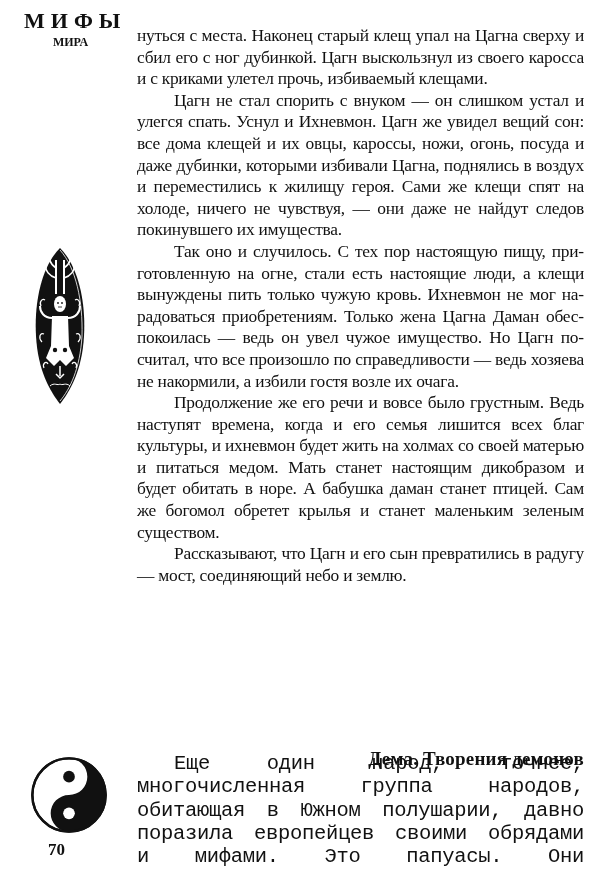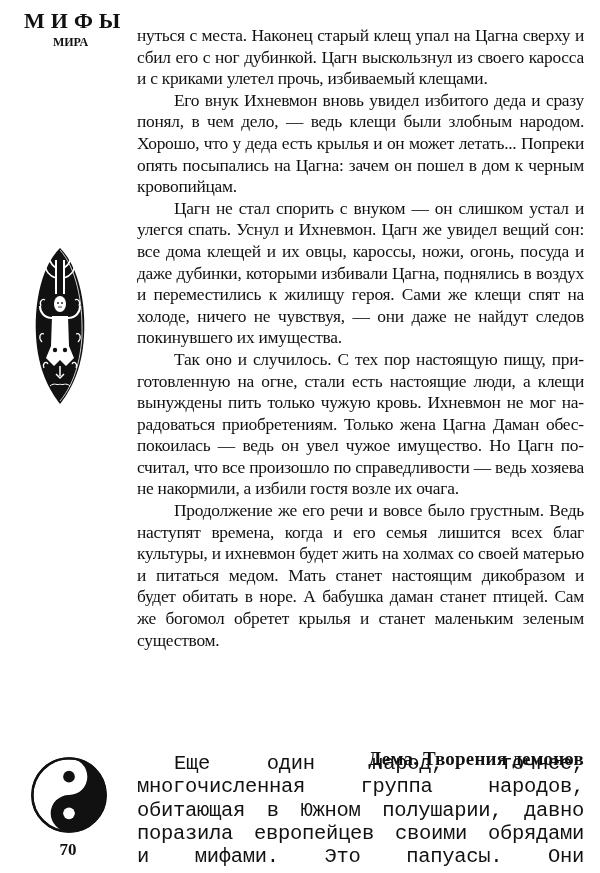--- a/index.html
+++ b/index.html
@@ -11,21 +11,21 @@
     .running-title {
       position: absolute; top: 8px; left: 10px; width: 105px; text-align: center;
       font-family: "Liberation Serif", serif; font-weight: bold; color: #111;
     }
     .rt-main { font-size: 22px; letter-spacing: 6px; line-height: 26px; margin-left: 6px; }
     .rt-sub { font-size: 12px; line-height: 22px; letter-spacing: -0.2px; }
     .rt-sub2 { font-size: 12px; line-height: 16px; }
     .emblem { position: absolute; left: 26px; top: 246px; width: 52px; height: 160px; }
     .yinyang { position: absolute; left: 22px; top: 756px; width: 78px; height: 78px; }
     .page-number {
-      position: absolute; left: 40px; top: 840px; width: 40px; text-align: center;
+      position: absolute; left: 40px; top: 840px; width: 40px; text-align: left;
       font-weight: bold; font-size: 17px;
     }
     .main { position: absolute; left: 137px; top: 25px; width: 447px; }
     .main p {
       margin: 0; font-size: 17.4px; line-height: 21.6px; text-align: justify;
       text-align-last: left; letter-spacing: -0.25px; hyphens: manual;
     }
     .main p.indent { text-indent: 37px; }
     .section-title {
       position: absolute; left: 137px; top: 732px; width: 447px; text-align: right;
@@ -73,23 +73,23 @@
     <circle cx="50" cy="26.5" r="7.5" fill="#111"></circle>
     <circle cx="50" cy="73.5" r="7.5" fill="#fff"></circle>
     <circle cx="50" cy="50" r="47" fill="none" stroke="#111" stroke-width="3"></circle>
   </svg>
 
   <div class="page-number">70</div>
 </aside>
 
 <main class="main">
   <p class="">нуться с места. Наконец старый клещ упал на Цагна сверху и сбил его с ног дубинкой. Цагн выскользнул из своего ка­росса и с криками улетел прочь, избиваемый клещами.</p>
-  <p class="indent">Его внук Ихневмон вновь увидел избитого деда и сра­зу понял, в чем дело, — ведь клещи были злобным народом. Хорошо, что у деда есть крылья и он может летать... Попре­ки опять посыпались на Цагна: зачем он пошел в дом к чер­ным кровопийцам.</p>
   <p class="indent">Цагн не стал спорить с внуком — он слишком устал и улегся спать. Уснул и Ихневмон. Цагн же увидел вещий сон: все дома клещей и их овцы, кароссы, ножи, огонь, посу­да и даже дубинки, которыми избивали Цагна, поднялись в воздух и переместились к жилищу героя. Сами же клещи спят на холоде, ничего не чувствуя, — они даже не найдут следов покинувшего их имущества.</p>
   <p class="indent">Так оно и случилось. С тех пор настоящую пищу, при­готовленную на огне, стали есть настоящие люди, а клещи вынуждены пить только чужую кровь. Ихневмон не мог на­радоваться приобретениям. Только жена Цагна Даман обес­покоилась — ведь он увел чужое имущество. Но Цагн по­считал, что все произошло по справедливости — ведь хозя­ева не накормили, а избили гостя возле их очага.</p>
   <p class="indent">Продолжение же его речи и вовсе было грустным. Ведь наступят времена, когда и его семья лишится всех благ культуры, и ихневмон будет жить на холмах со своей мате­рью и питаться медом. Мать станет настоящим дикобразом и будет обитать в норе. А бабушка даман станет птицей. Сам же богомол обретет крылья и станет маленьким зеле­ным существом.</p>
+  <p class="indent">Рассказывают, что Цагн и его сын превратились в ра­дугу — мост, соединяющий небо и землю.</p>
 </main>
 
 <h2 class="section-title">Дема. Творения демонов</h2>
 
 <section class="section-body">
   <p>Еще один народ, точнее, многочисленная группа народов, обитающая в Южном полуша­рии, давно поразила европейцев своими обрядами и мифами. Это папуасы. Они продолжали жить в</p>
 </section>
 
 </body></html>

